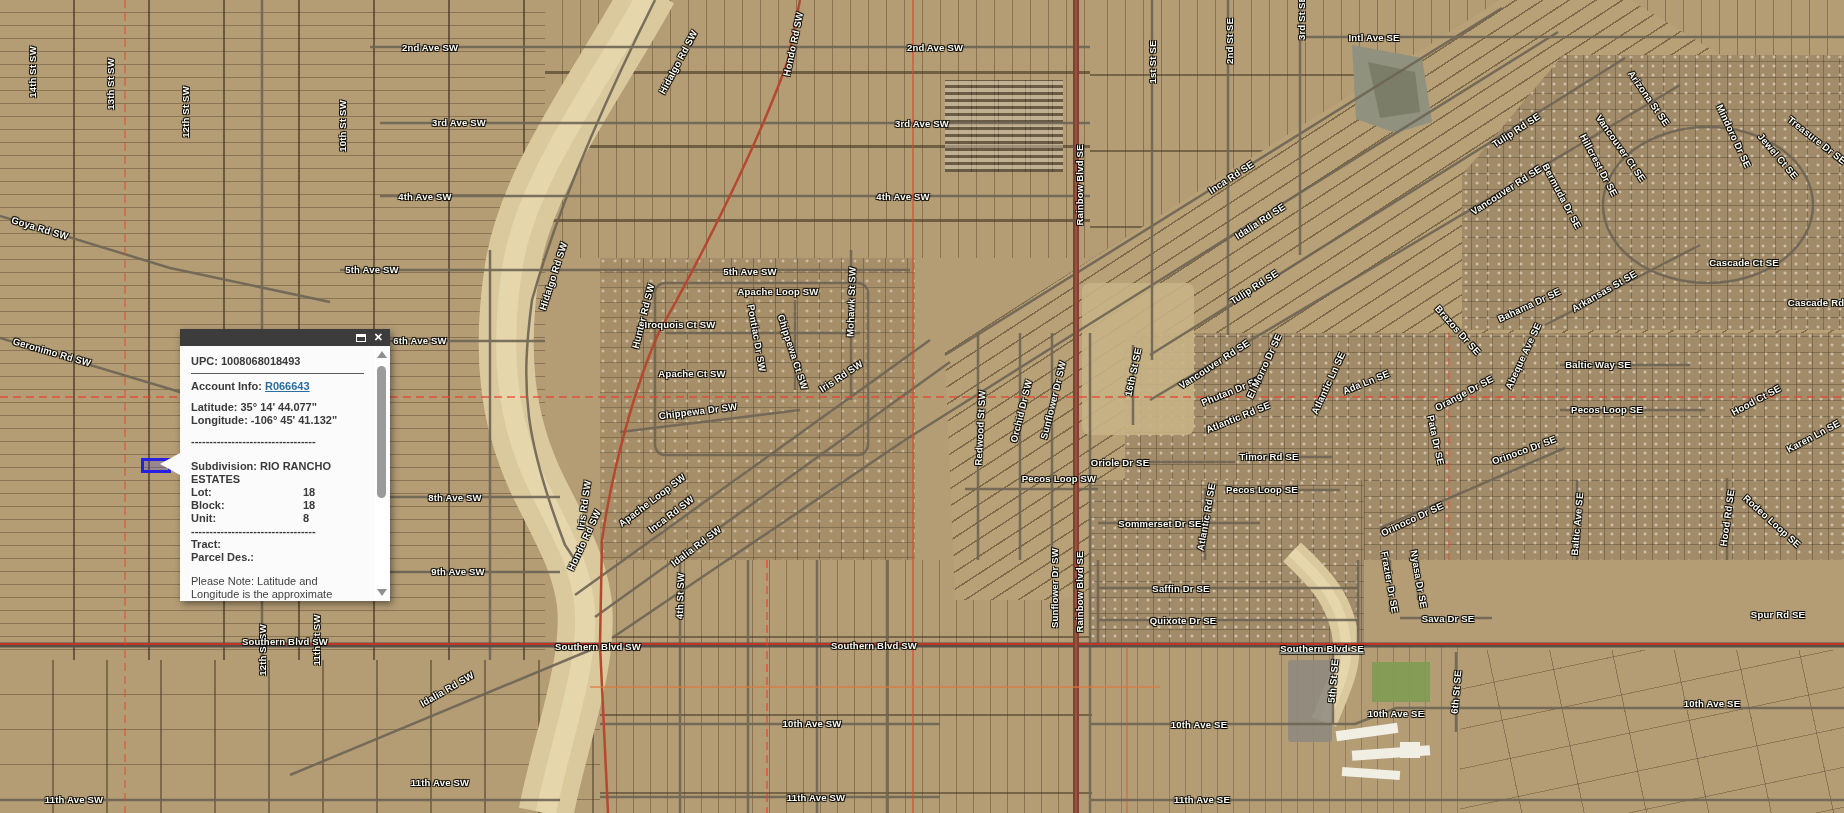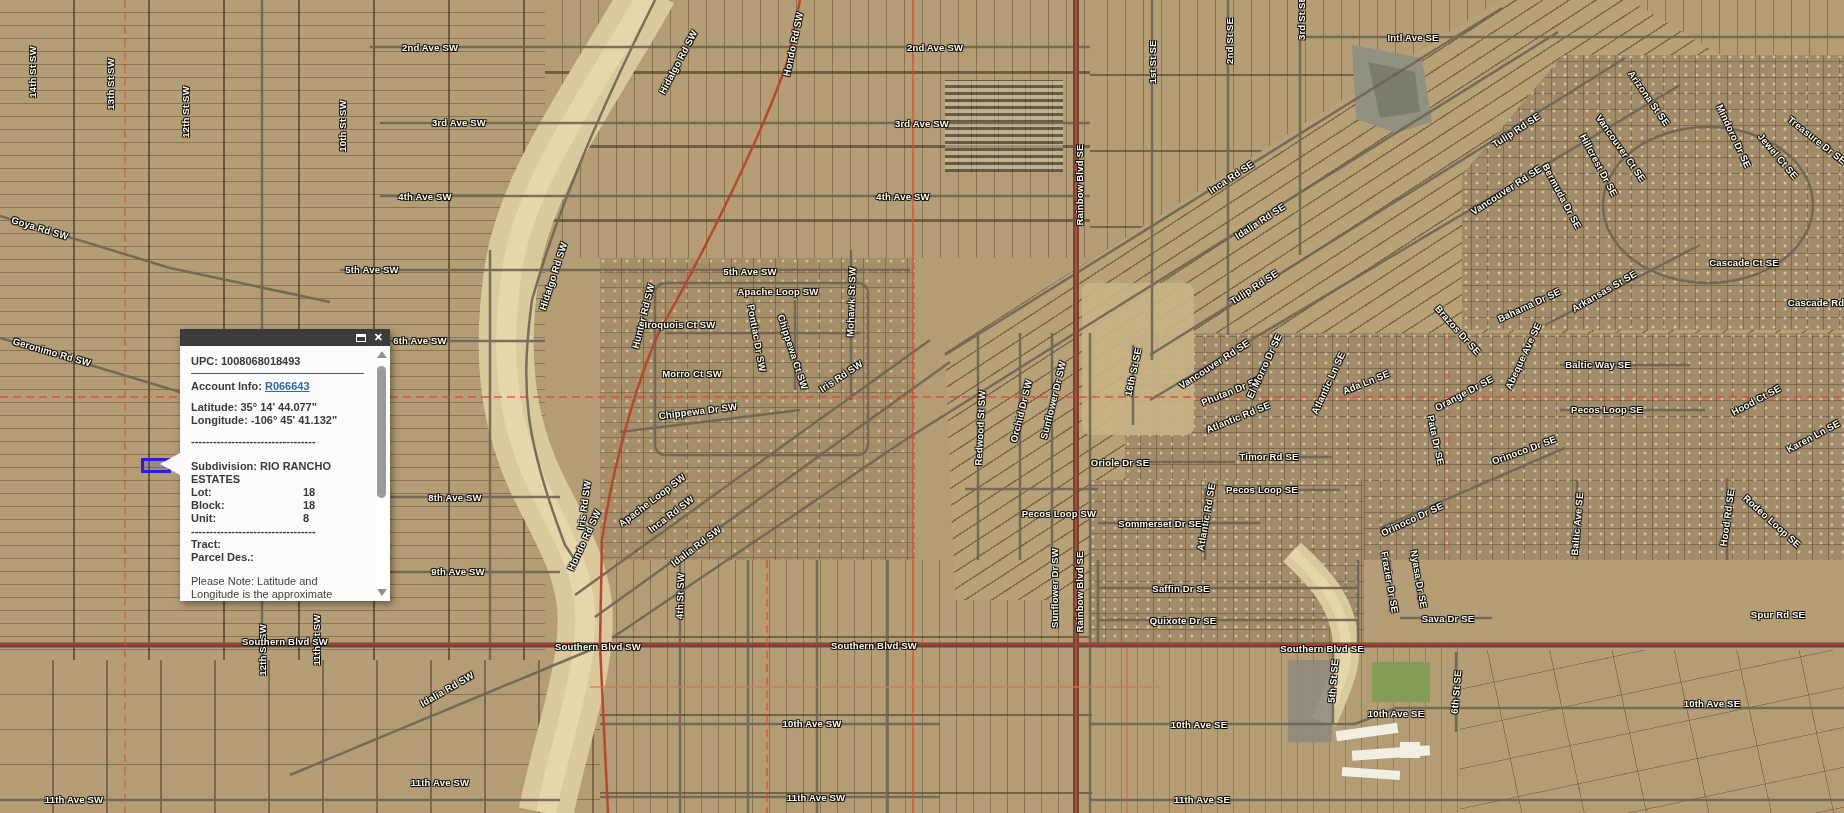--- a/index.html
+++ b/index.html
@@ -246,39 +246,39 @@
       <span class="lbl" style="left: 584px; top: 540px; transform: translate(-50%, -50%) rotate(-65deg);">Hondo Rd SW</span>
       <span class="lbl" style="left: 935px; top: 47px; transform: translate(-50%, -50%) rotate(0deg);">2nd Ave SW</span>
       <span class="lbl" style="left: 922px; top: 123px; transform: translate(-50%, -50%) rotate(0deg);">3rd Ave SW</span>
       <span class="lbl" style="left: 903px; top: 196px; transform: translate(-50%, -50%) rotate(0deg);">4th Ave SW</span>
       <span class="lbl" style="left: 750px; top: 271px; transform: translate(-50%, -50%) rotate(0deg);">5th Ave SW</span>
       <span class="lbl" style="left: 643px; top: 316px; transform: translate(-50%, -50%) rotate(-76deg);">Hunter Rd SW</span>
       <span class="lbl" style="left: 778px; top: 291px; transform: translate(-50%, -50%) rotate(0deg);">Apache Loop SW</span>
       <span class="lbl" style="left: 680px; top: 324px; transform: translate(-50%, -50%) rotate(0deg);">Iroquois Ct SW</span>
       <span class="lbl" style="left: 757px; top: 338px; transform: translate(-50%, -50%) rotate(80deg);">Pontiac Dr SW</span>
       <span class="lbl" style="left: 793px; top: 352px; transform: translate(-50%, -50%) rotate(72deg);">Chippewa Ct SW</span>
-      <span class="lbl" style="left: 692px; top: 373px; transform: translate(-50%, -50%) rotate(0deg);">Morro Ct SW</span>
+      <span class="lbl" style="left: 692px; top: 373px; transform: translate(-50%, -50%) rotate(0deg);">Apache Ct SW</span>
       <span class="lbl" style="left: 698px; top: 411px; transform: translate(-50%, -50%) rotate(-7deg);">Chippewa Dr SW</span>
       <span class="lbl" style="left: 851px; top: 302px; transform: translate(-50%, -50%) rotate(-88deg);">Mohawk St SW</span>
       <span class="lbl" style="left: 841px; top: 376px; transform: translate(-50%, -50%) rotate(-33deg);">Iris Rd SW</span>
       <span class="lbl" style="left: 652px; top: 500px; transform: translate(-50%, -50%) rotate(-37deg);">Apache Loop SW</span>
       <span class="lbl" style="left: 671px; top: 514px; transform: translate(-50%, -50%) rotate(-37deg);">Inca Rd SW</span>
       <span class="lbl" style="left: 696px; top: 546px; transform: translate(-50%, -50%) rotate(-37deg);">Idalia Rd SW</span>
       <span class="lbl" style="left: 584px; top: 505px; transform: translate(-50%, -50%) rotate(-82deg);">Iris Rd SW</span>
       <span class="lbl" style="left: 680px; top: 596px; transform: translate(-50%, -50%) rotate(-88deg);">4th St SW</span>
       <span class="lbl" style="left: 447px; top: 689px; transform: translate(-50%, -50%) rotate(-30deg);">Idalia Rd SW</span>
       <span class="lbl" style="left: 812px; top: 723px; transform: translate(-50%, -50%) rotate(0deg);">10th Ave SW</span>
       <span class="lbl" style="left: 816px; top: 797px; transform: translate(-50%, -50%) rotate(0deg);">11th Ave SW</span>
       <span class="lbl" style="left: 1079px; top: 185px; transform: translate(-50%, -50%) rotate(-90deg);">Rainbow Blvd SE</span>
       <span class="lbl" style="left: 1079px; top: 592px; transform: translate(-50%, -50%) rotate(-90deg);">Rainbow Blvd SE</span>
       <span class="lbl" style="left: 1054px; top: 588px; transform: translate(-50%, -50%) rotate(-90deg);">Sunflower Dr SW</span>
       <span class="lbl" style="left: 1152px; top: 62px; transform: translate(-50%, -50%) rotate(-90deg);">1st St SE</span>
       <span class="lbl" style="left: 1229px; top: 41px; transform: translate(-50%, -50%) rotate(-90deg);">2nd St SE</span>
       <span class="lbl" style="left: 1301px; top: 18px; transform: translate(-50%, -50%) rotate(-90deg);">3rd St SE</span>
-      <span class="lbl" style="left: 1374px; top: 37px; transform: translate(-50%, -50%) rotate(0deg); margin-left: 39px;">Intl Ave SE</span>
+      <span class="lbl" style="left: 1374px; top: 37px; transform: translate(-50%, -50%) rotate(0deg);">Intl Ave SE</span>
       <span class="lbl" style="left: 1231px; top: 177px; transform: translate(-50%, -50%) rotate(-33deg);">Inca Rd SE</span>
       <span class="lbl" style="left: 1260px; top: 221px; transform: translate(-50%, -50%) rotate(-33deg);">Idalia Rd SE</span>
       <span class="lbl" style="left: 1254px; top: 287px; transform: translate(-50%, -50%) rotate(-33deg);">Tulip Rd SE</span>
       <span class="lbl" style="left: 1516px; top: 130px; transform: translate(-50%, -50%) rotate(-33deg);">Tulip Rd SE</span>
       <span class="lbl" style="left: 1506px; top: 190px; transform: translate(-50%, -50%) rotate(-33deg);">Vancouver Rd SE</span>
       <span class="lbl" style="left: 1214px; top: 364px; transform: translate(-50%, -50%) rotate(-33deg);">Vancouver Rd SE</span>
       <span class="lbl" style="left: 1133px; top: 372px; transform: translate(-50%, -50%) rotate(-78deg);">16th St SE</span>
       <span class="lbl" style="left: 1231px; top: 391px; transform: translate(-50%, -50%) rotate(-22deg);">Phutan Dr SE</span>
       <span class="lbl" style="left: 1238px; top: 417px; transform: translate(-50%, -50%) rotate(-22deg);">Atlantic Rd SE</span>
       <span class="lbl" style="left: 1264px; top: 366px; transform: translate(-50%, -50%) rotate(-65deg);">El Morro Dr SE</span>
@@ -306,27 +306,27 @@
       <span class="lbl" style="left: 1734px; top: 136px; transform: translate(-50%, -50%) rotate(65deg);">Mindoro Dr SE</span>
       <span class="lbl" style="left: 1778px; top: 156px; transform: translate(-50%, -50%) rotate(50deg);">Jewel Ct SE</span>
       <span class="lbl" style="left: 1817px; top: 140px; transform: translate(-50%, -50%) rotate(38deg);">Treasure Dr SE</span>
       <span class="lbl" style="left: 1744px; top: 262px; transform: translate(-50%, -50%) rotate(0deg);">Cascade Ct SE</span>
       <span class="lbl" style="left: 1604px; top: 291px; transform: translate(-50%, -50%) rotate(-30deg);">Arkansas St SE</span>
       <span class="lbl" style="left: 1529px; top: 305px; transform: translate(-50%, -50%) rotate(-25deg);">Bahama Dr SE</span>
       <span class="lbl" style="left: 1824px; top: 302px; transform: translate(-50%, -50%) rotate(0deg);">Cascade Rd SE</span>
       <span class="lbl" style="left: 980px; top: 428px; transform: translate(-50%, -50%) rotate(-87deg);">Redwood St SW</span>
       <span class="lbl" style="left: 1021px; top: 411px; transform: translate(-50%, -50%) rotate(-76deg);">Orchid Dr SW</span>
       <span class="lbl" style="left: 1053px; top: 400px; transform: translate(-50%, -50%) rotate(-76deg);">Sunflower Dr SW</span>
-      <span class="lbl" style="left: 1040px; top: 513px; transform: translate(-50%, -50%) rotate(0deg); padding-left: 38px;">Pecos Loop SW</span>
+      <span class="lbl" style="left: 1040px; top: 478px; transform: translate(-50%, -50%) rotate(0deg); padding-left: 38px;">Pecos Loop SW</span>
       <span class="lbl" style="left: 1120px; top: 462px; transform: translate(-50%, -50%) rotate(0deg);">Oriole Dr SE</span>
       <span class="lbl" style="left: 1160px; top: 523px; transform: translate(-50%, -50%) rotate(0deg);">Sommerset Dr SE</span>
       <span class="lbl" style="left: 1206px; top: 517px; transform: translate(-50%, -50%) rotate(-80deg);">Atlantic Rd SE</span>
       <span class="lbl" style="left: 1181px; top: 588px; transform: translate(-50%, -50%) rotate(0deg); text-align: center;">Saffin Dr SE</span>
       <span class="lbl" style="left: 1183px; top: 620px; transform: translate(-50%, -50%) rotate(0deg);">Quixote Dr SE</span>
-      <span class="lbl" style="left: 1322px; top: 648px; transform: translate(-50%, -50%) rotate(0deg);">Southern Blvd SE</span>
+      <span class="lbl" style="left: 1322px; top: 648px; transform: translate(-50%, -50%) rotate(0deg); text-decoration: underline;">Southern Blvd SE</span>
       <span class="lbl" style="left: 1333px; top: 681px; transform: translate(-50%, -50%) rotate(-85deg);">5th St SE</span>
       <span class="lbl" style="left: 1199px; top: 724px; transform: translate(-50%, -50%) rotate(0deg);">10th Ave SE</span>
       <span class="lbl" style="left: 1396px; top: 713px; transform: translate(-50%, -50%) rotate(0deg);">10th Ave SE</span>
       <span class="lbl" style="left: 1712px; top: 703px; transform: translate(-50%, -50%) rotate(0deg);">10th Ave SE</span>
       <span class="lbl" style="left: 1456px; top: 692px; transform: translate(-50%, -50%) rotate(-85deg);">6th St SE</span>
       <span class="lbl" style="left: 1202px; top: 799px; transform: translate(-50%, -50%) rotate(0deg);">11th Ave SE</span>
       <span class="lbl" style="left: 1390px; top: 582px; transform: translate(-50%, -50%) rotate(80deg);">Frazier Dr SE</span>
       <span class="lbl" style="left: 1419px; top: 579px; transform: translate(-50%, -50%) rotate(80deg);">Nyasa Dr SE</span>
       <span class="lbl" style="left: 1448px; top: 618px; transform: translate(-50%, -50%) rotate(0deg);">Sava Dr SE</span>
       <span class="lbl" style="left: 1778px; top: 614px; transform: translate(-50%, -50%) rotate(0deg);">Spur Rd SE</span>

